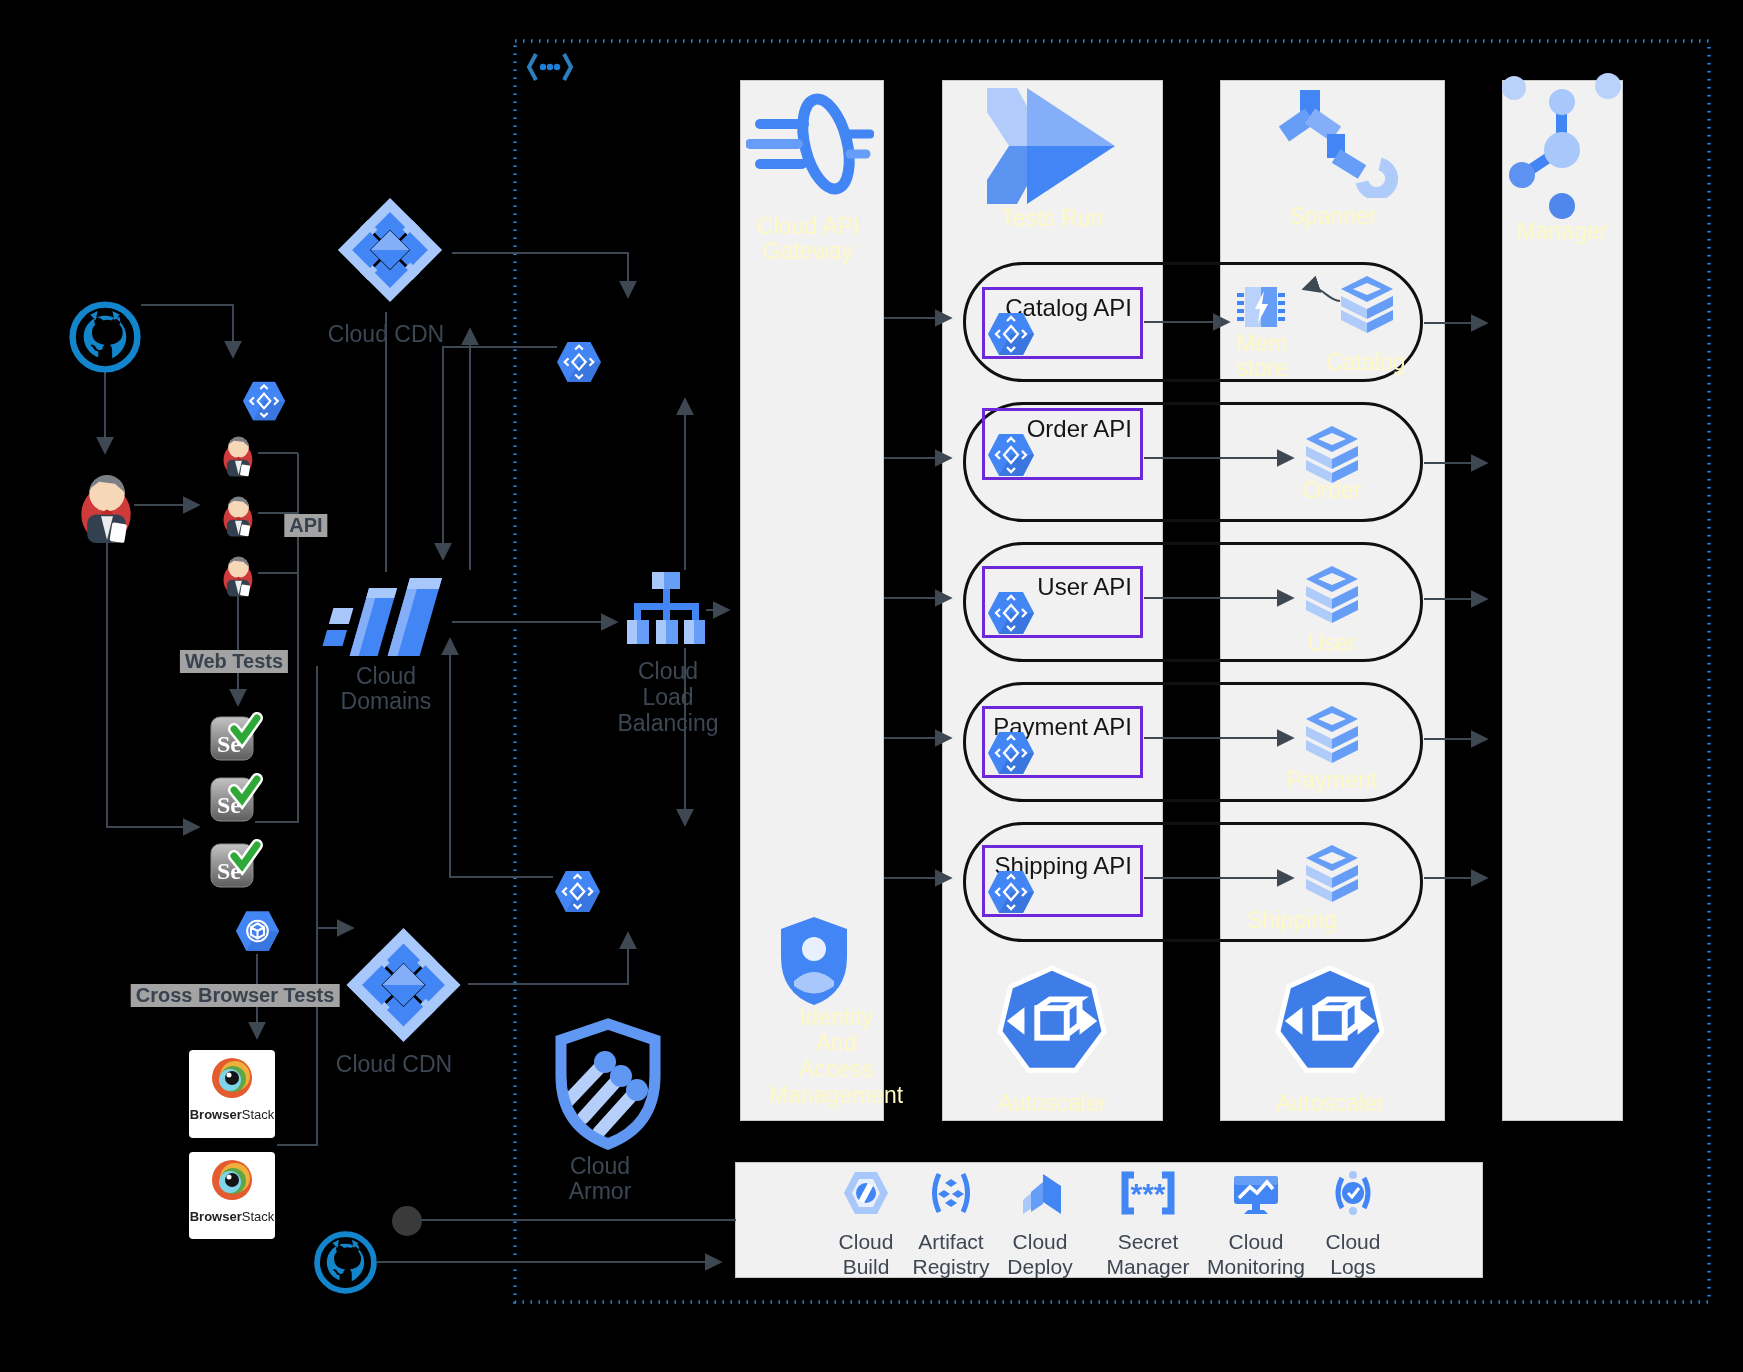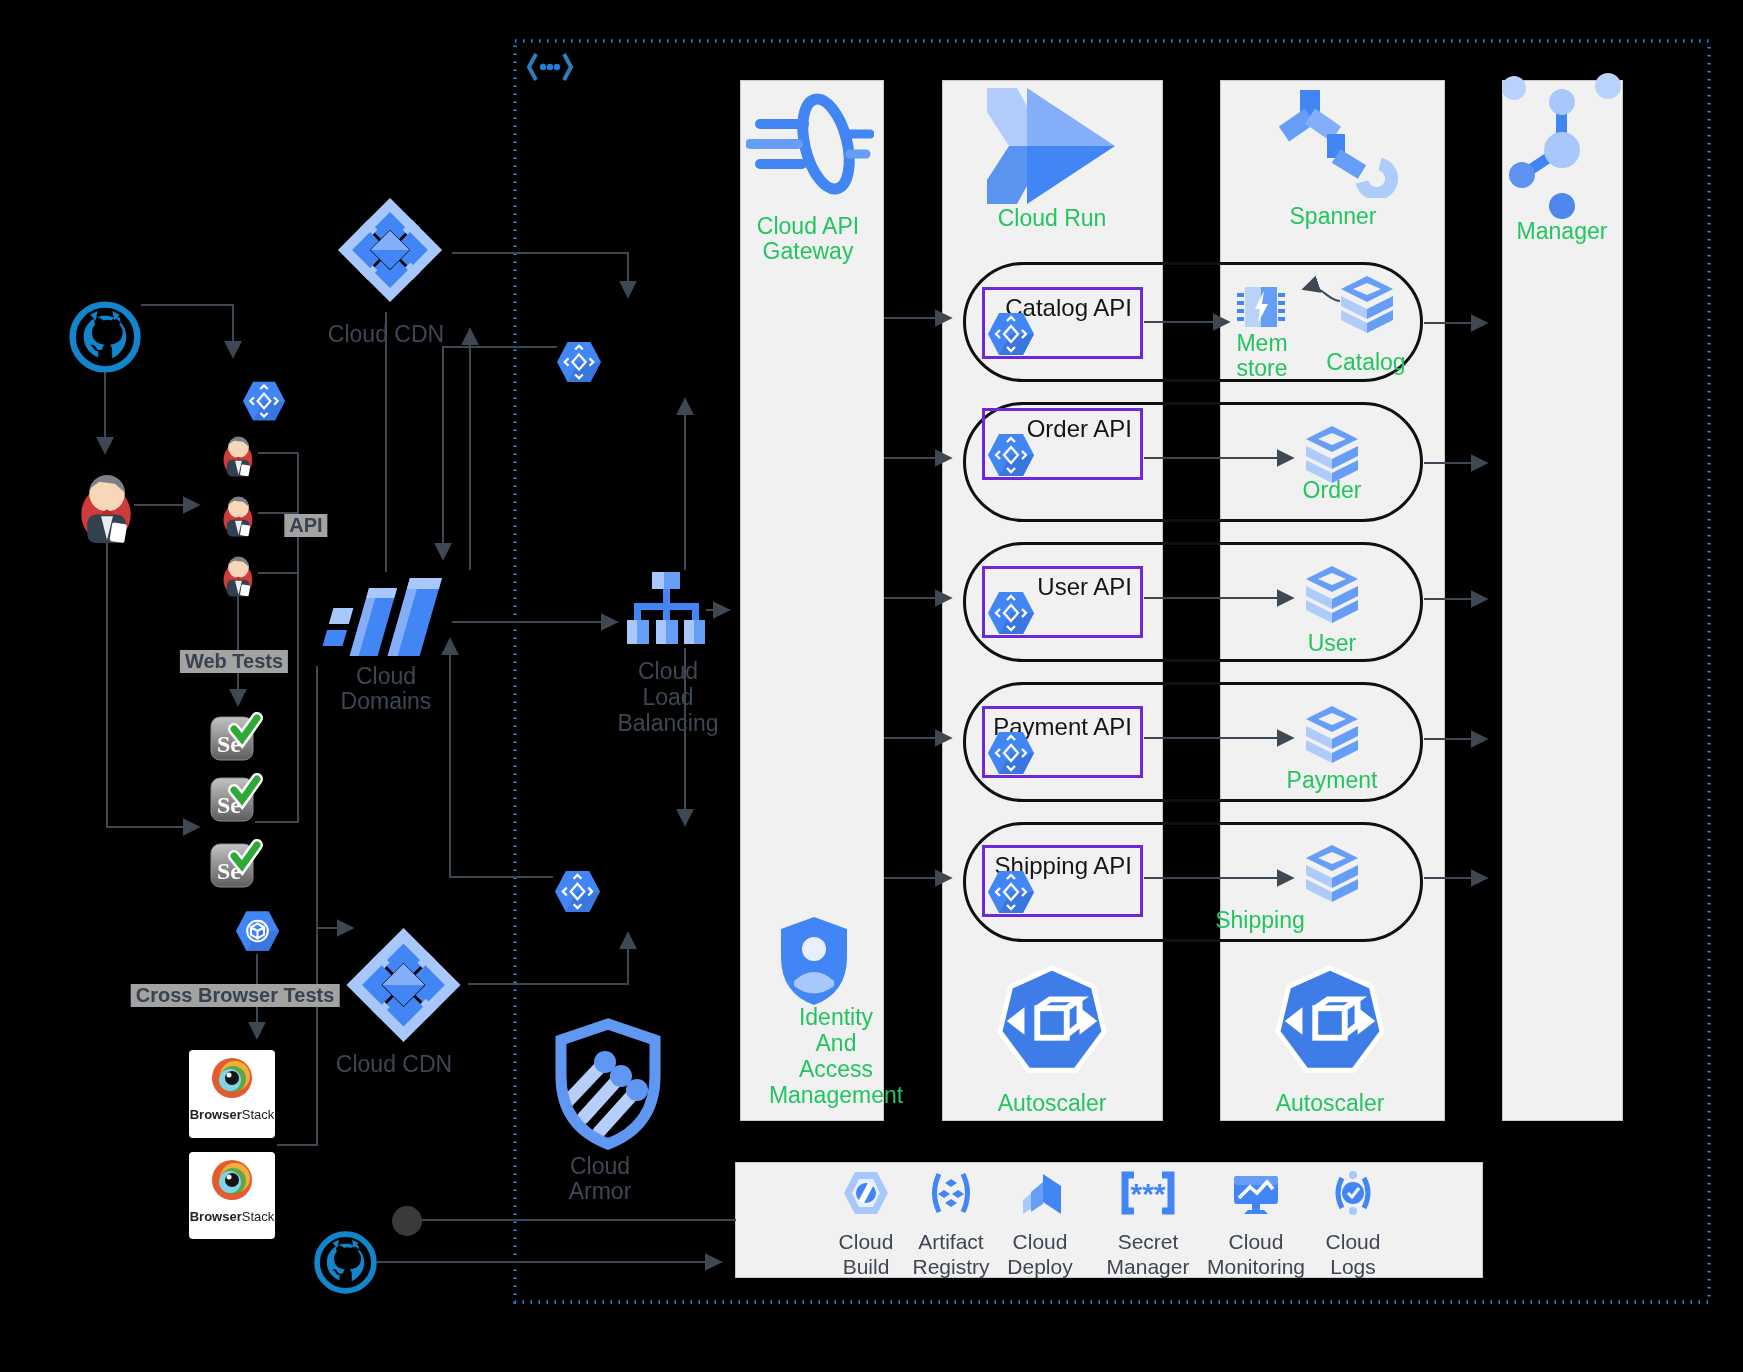--- a/index.html
+++ b/index.html
@@ -10,21 +10,21 @@
        border:1px solid #c9c9c9;box-sizing:border-box;}
   .pill{position:absolute;left:963px;width:460px;height:120px;
         border:3px solid #101010;border-radius:60px;box-sizing:border-box;}
   .apibox{position:absolute;left:982px;width:161px;height:72px;
           border:3px solid #6d28d9;box-sizing:border-box;}
   .apibox .t{position:absolute;right:8px;top:4px;font-size:24px;color:#151515;white-space:nowrap;}
   .apibox svg{position:absolute;left:2px;bottom:0;}
   .txt{position:absolute;transform:translateX(-50%);text-align:center;
        color:#3d4754;font-size:23px;line-height:25px;white-space:nowrap;}
   .txt span{display:block;}
-  .txt.on{color:#22c55e;}
+  .txt.on{color:#fef9c3;}
   .tag{position:absolute;transform:translateX(-50%);font-weight:bold;font-size:20px;
        color:#39434f;background:#a3a3a3;padding:0 5px;white-space:nowrap;}
   .svclbl{position:absolute;transform:translateX(-50%);text-align:center;
           color:#3f4753;font-size:21px;line-height:25px;}
   .svclbl span{display:block;}
   .bsbox{position:absolute;width:86px;background:#fff;border-radius:4px;text-align:center;
          font-size:13px;color:#222;padding-top:6px;box-sizing:border-box;}
   .dot{position:absolute;width:30px;height:30px;border-radius:50%;background:#3a3a3a;}
 </style>
 </head>
@@ -206,21 +206,21 @@
   <div class="txt on" style="left:1332px;top:768px;">Payment</div>
 
   <svg class="abs" style="left:1306px;top:845px;" width="52" height="60" viewBox="0 0 52 60">
       <polygon points="26,0 52,13 26,26 0,13" fill="#669df6"></polygon>
       <polygon points="26,7 40,13 26,19 12,13" fill="#f1f1f2"></polygon>
       <polygon points="0,20 26,33 26,43 0,30" fill="#aecbfa"></polygon>
       <polygon points="52,20 26,33 26,43 52,30" fill="#669df6"></polygon>
       <polygon points="0,34 26,47 26,57 0,44" fill="#aecbfa"></polygon>
       <polygon points="52,34 26,47 26,57 52,44" fill="#669df6"></polygon>
     </svg>
-  <div class="txt on" style="left:1260px;top:908px;">Shipping</div>
+  <div class="txt on" style="left:1292px;top:908px;">Shipping</div>
 
   <svg class="abs" style="left:1237px;top:285px;" width="48" height="44" viewBox="0 0 48 44">
       <g fill="#4285f4">
         <rect x="0" y="8" width="7" height="4"></rect>
         <rect x="0" y="16" width="7" height="4"></rect>
         <rect x="0" y="24" width="7" height="4"></rect>
         <rect x="0" y="32" width="7" height="4"></rect>
         <rect x="41" y="8" width="7" height="4"></rect>
         <rect x="41" y="16" width="7" height="4"></rect>
         <rect x="41" y="24" width="7" height="4"></rect>
@@ -250,21 +250,21 @@
     <span>Gateway</span>
   </div>
 
   <svg class="abs" style="left:987px;top:88px;" width="130" height="116" viewBox="0 0 130 116">
       <polygon points="0,0 30,0 62,58 0,58" fill="#b1ccfa"></polygon>
       <polygon points="0,58 62,58 30,116 0,116" fill="#5b93f0"></polygon>
       <polygon points="0,24 22,58 0,92" fill="#f1f1f2"></polygon>
       <polygon points="40,0 128,58 40,58" fill="#85aef8"></polygon>
       <polygon points="40,58 128,58 40,116" fill="#4285f4"></polygon>
     </svg>
-  <div class="txt on" style="left:1052px;top:206px;">Cloud Run</div>
+  <div class="txt on" style="left:1052px;top:206px;">Tests Run</div>
 
   <svg class="abs" style="left:1266px;top:86px;" width="132" height="112" viewBox="0 0 132 112">
       <g fill="none" stroke-linejoin="miter">
         <path d="M44 4 L44 34" stroke="#4285f4" stroke-width="20"></path>
         <path d="M44 30 L18 48" stroke="#669df6" stroke-width="18"></path>
         <path d="M44 30 L70 48" stroke="#85aef8" stroke-width="18"></path>
         <path d="M70 48 L70 72" stroke="#4285f4" stroke-width="18"></path>
         <path d="M70 70 L96 86" stroke="#669df6" stroke-width="16"></path>
         <path d="M96 96 a15 15 0 1 0 18 -18" stroke="#aecbfa" stroke-width="13"></path>
       </g>

